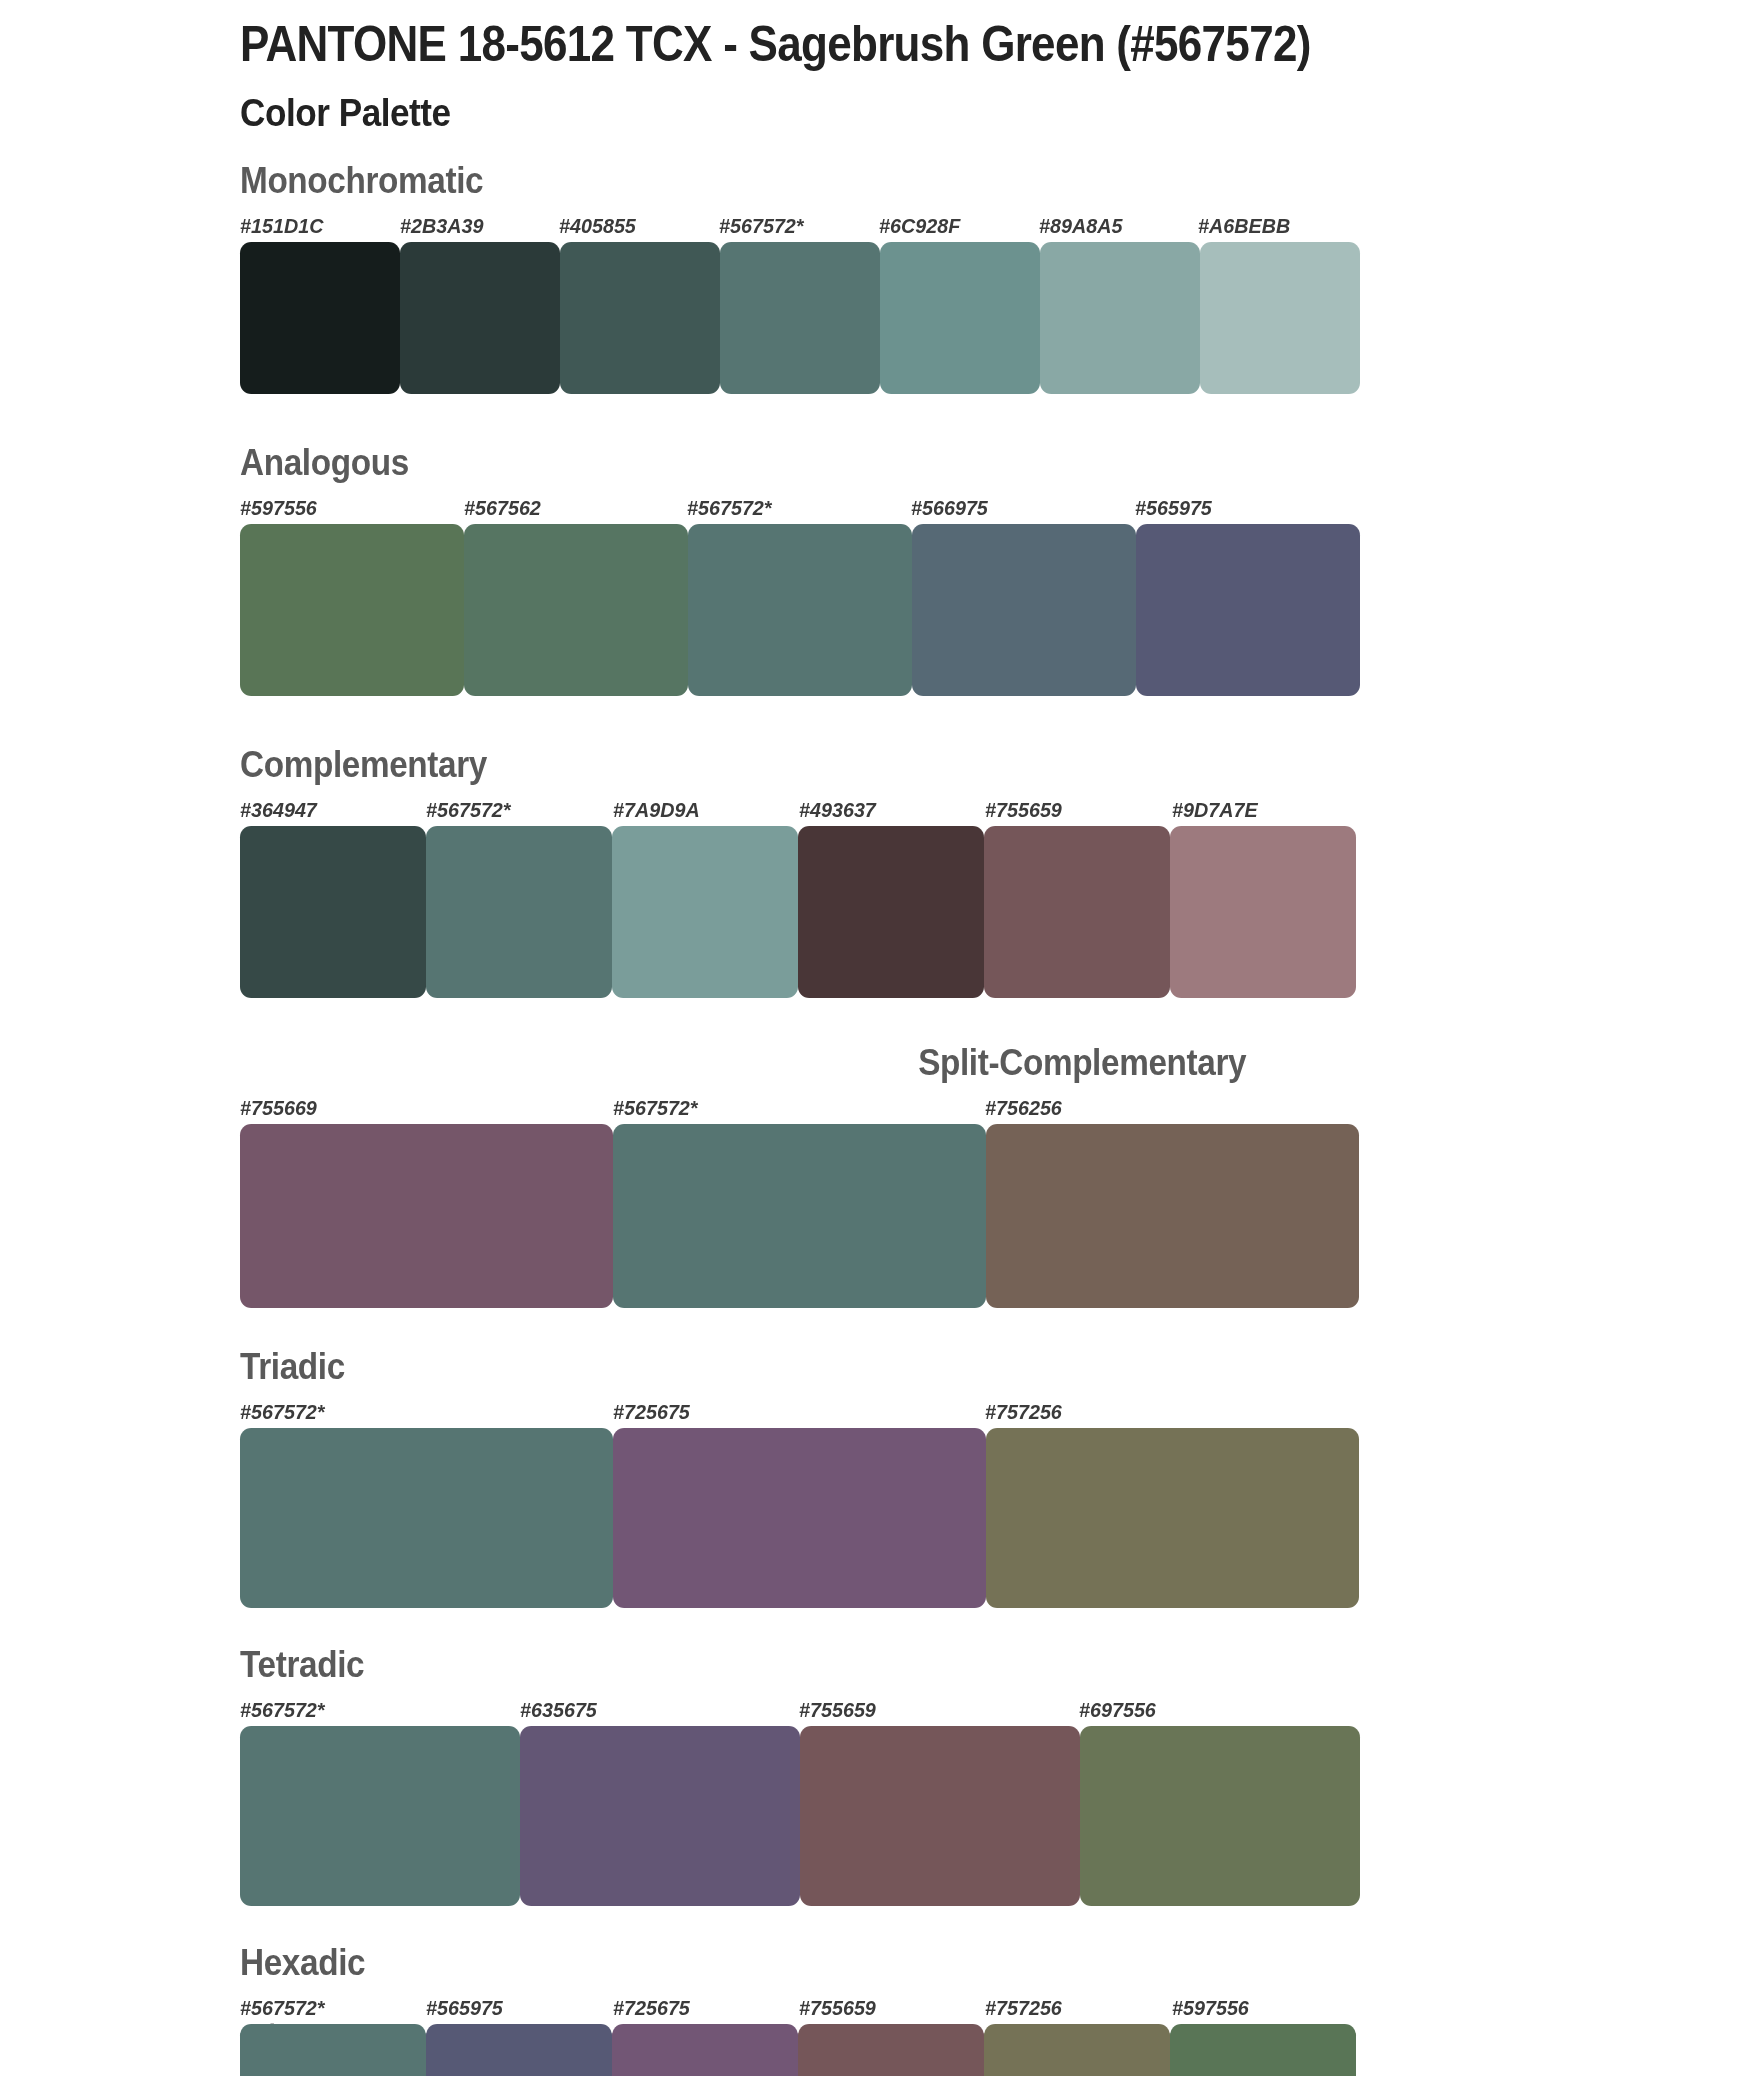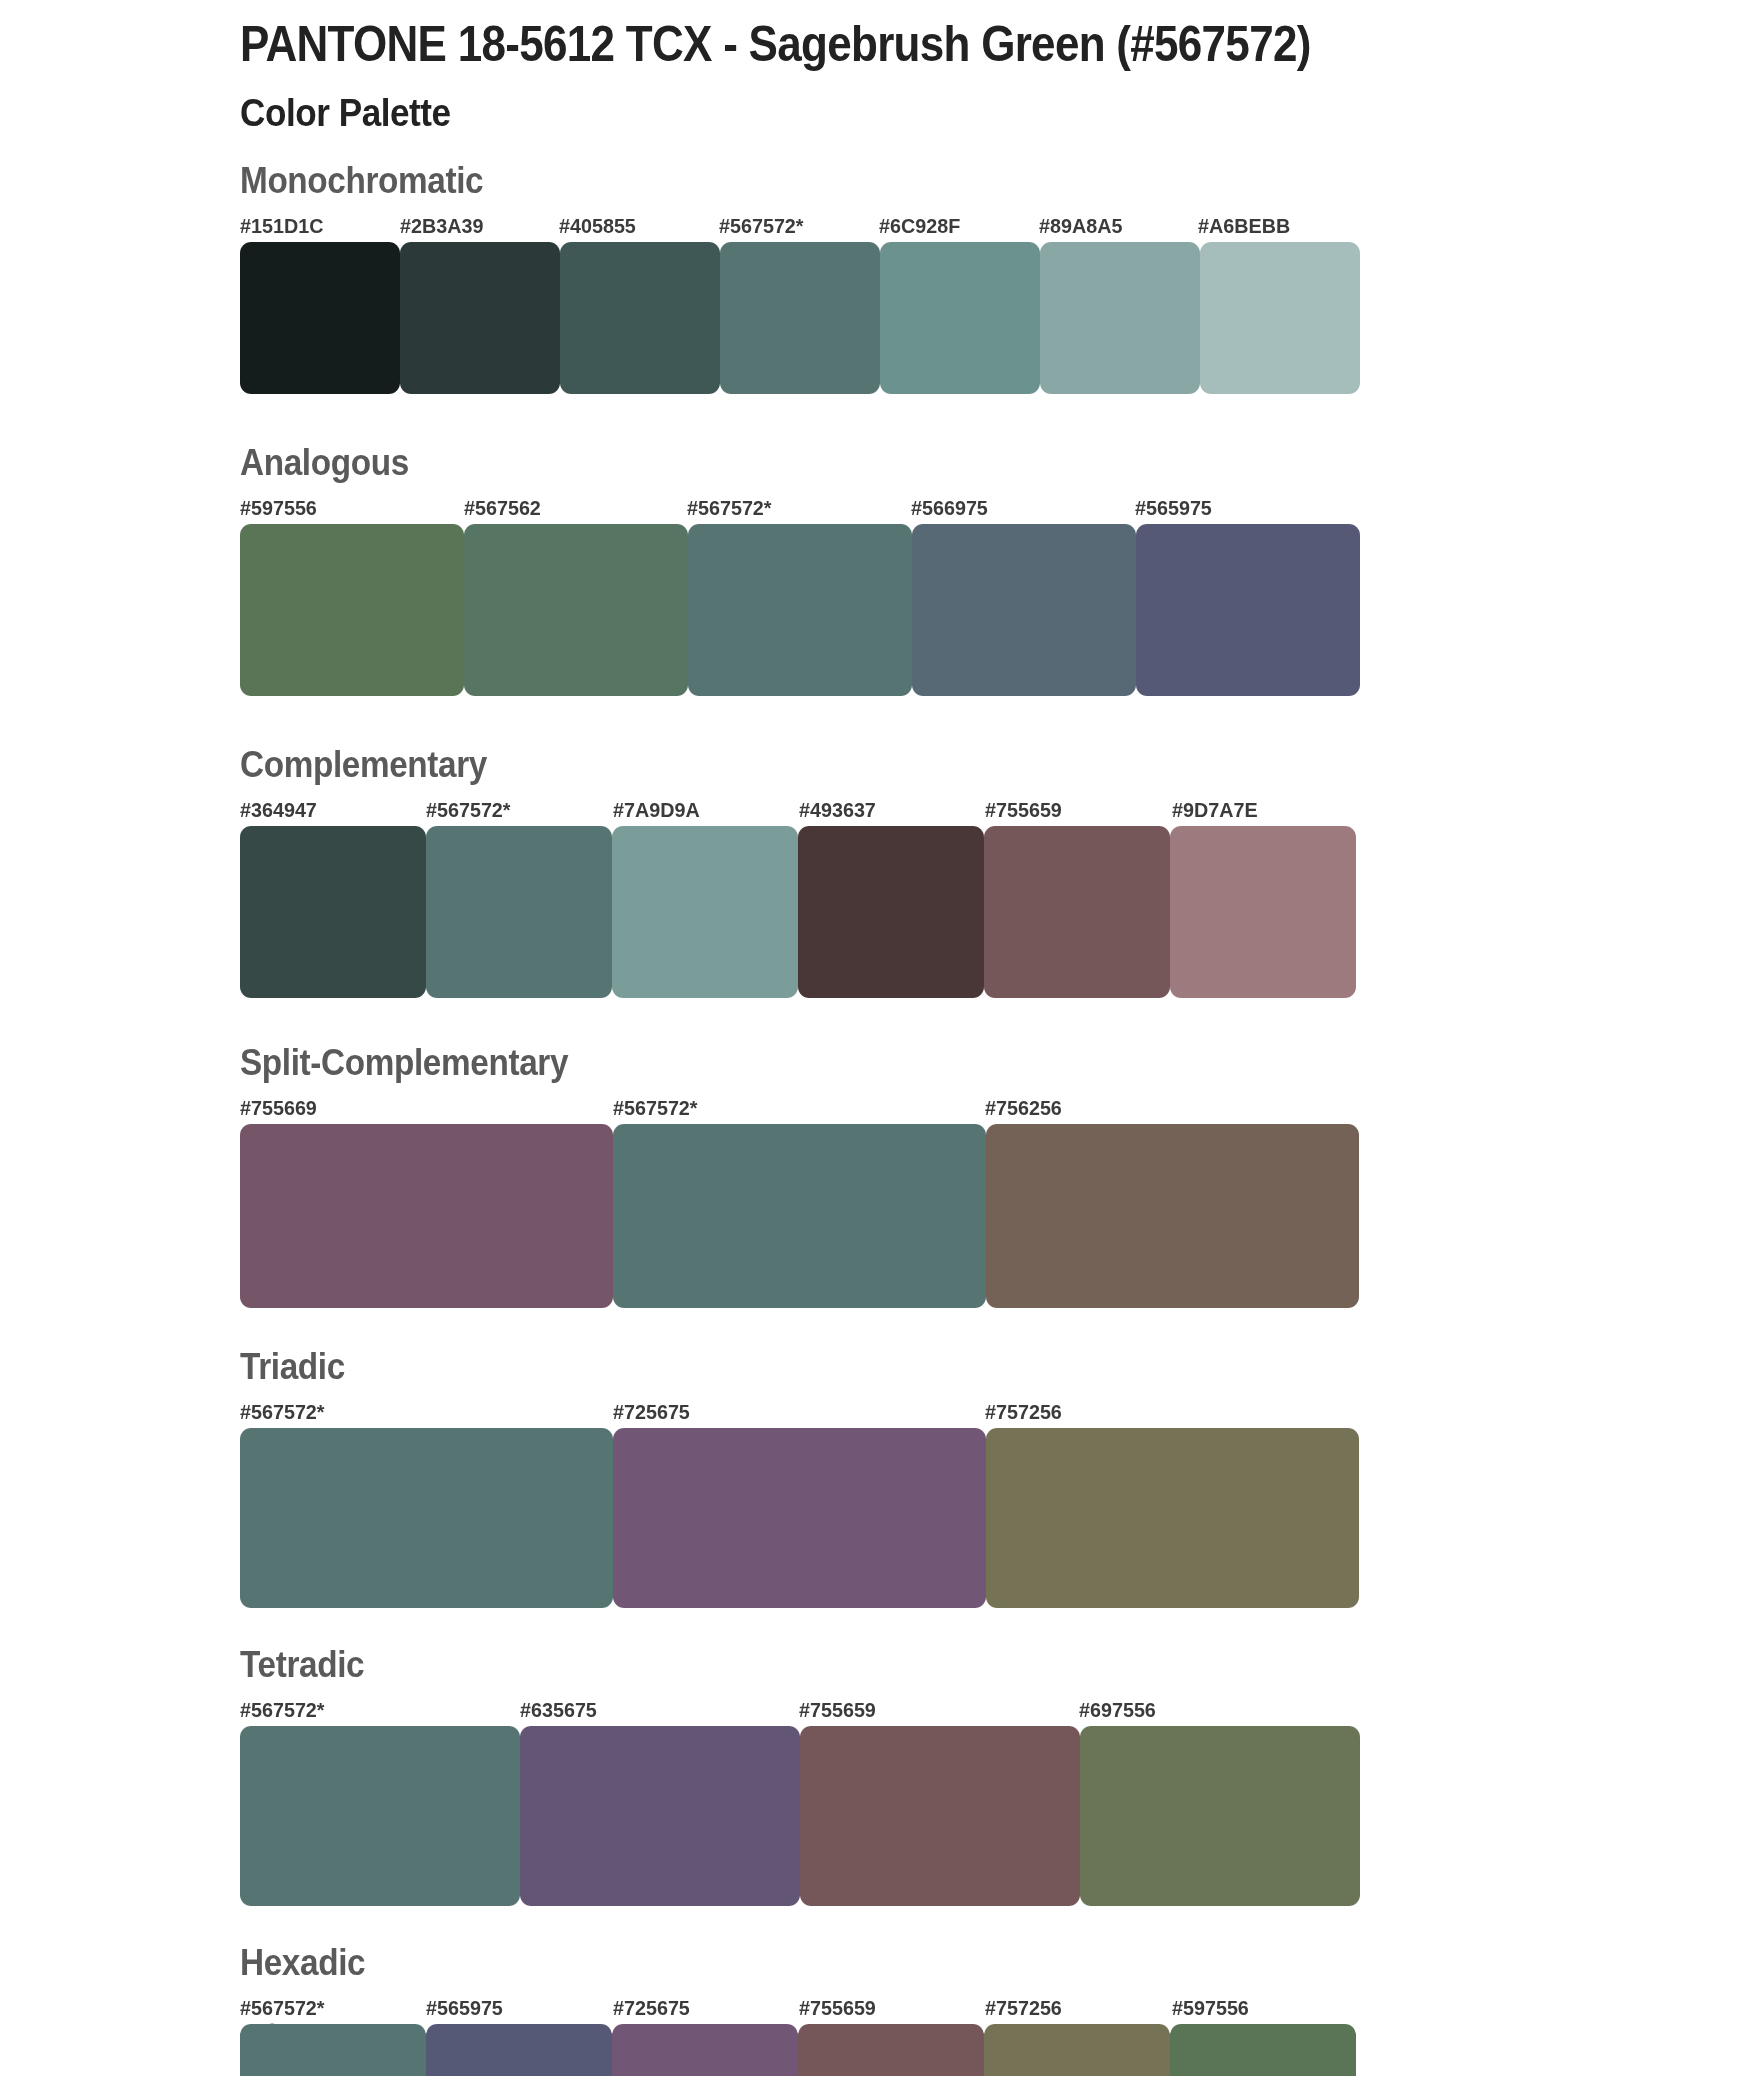--- a/index.html
+++ b/index.html
@@ -73,20 +73,21 @@
     margin: 0;
     transform: scaleX(0.9);
     transform-origin: left center;
     white-space: nowrap;
   }
 
   .labels {
     position: relative;
     height: 27px;
     margin-top: 16px;
+    font-style: italic;
   }
   .hexlabel {
     position: absolute;
     top: 0;
     font-family: "Liberation Sans Narrow", "Liberation Sans", sans-serif;
     font-weight: bold;
     font-size: 21px;
     line-height: 1.0;
     color: #3b3b3b;
     letter-spacing: 0px;
@@ -190,21 +191,21 @@
           </div>
           <div class="swatches sw-comp" style="height: 172px;">
             <div class="swatch" title="#364947" style="width: 186px; background: rgb(54, 73, 71); height: 172px; margin-left: 0px; z-index: 100;"></div>
             <div class="swatch" title="#567572*" style="width: 186px; background: rgb(86, 117, 114); height: 172px; margin-left: 0px; z-index: 99;"></div>
             <div class="swatch" title="#7A9D9A" style="width: 186px; background: rgb(122, 157, 154); height: 172px; margin-left: 0px; z-index: 98;"></div>
             <div class="swatch" title="#493637" style="width: 186px; background: rgb(73, 54, 55); height: 172px; margin-left: 0px; z-index: 97;"></div>
             <div class="swatch" title="#755659" style="width: 186px; background: rgb(117, 86, 89); height: 172px; margin-left: 0px; z-index: 96;"></div>
             <div class="swatch" title="#9D7A7E" style="width: 186px; background: rgb(157, 122, 126); height: 172px; margin-left: 0px; z-index: 95;"></div>
           </div>
         </div>
-        <div class="section" style="margin-top: 46px;">
+        <div class="section" style="margin-top: 46px; text-align: right;">
           <div class="section-title">Split-Complementary</div>
           <div class="labels">
             <span class="hexlabel" style="left: 0px;">#755669</span>
             <span class="hexlabel" style="left: 373px;">#567572*</span>
             <span class="hexlabel" style="left: 745px;">#756256</span>
           </div>
           <div class="swatches sw-split" style="height: 184px;">
             <div class="swatch" title="#755669" style="width: 373px; background: rgb(117, 86, 105); height: 184px; margin-left: 0px; z-index: 100;"></div>
             <div class="swatch" title="#567572*" style="width: 373px; background: rgb(86, 117, 114); height: 184px; margin-left: 0px; z-index: 99;"></div>
             <div class="swatch" title="#756256" style="width: 373px; background: rgb(117, 98, 86); height: 184px; margin-left: 0px; z-index: 98;"></div>

